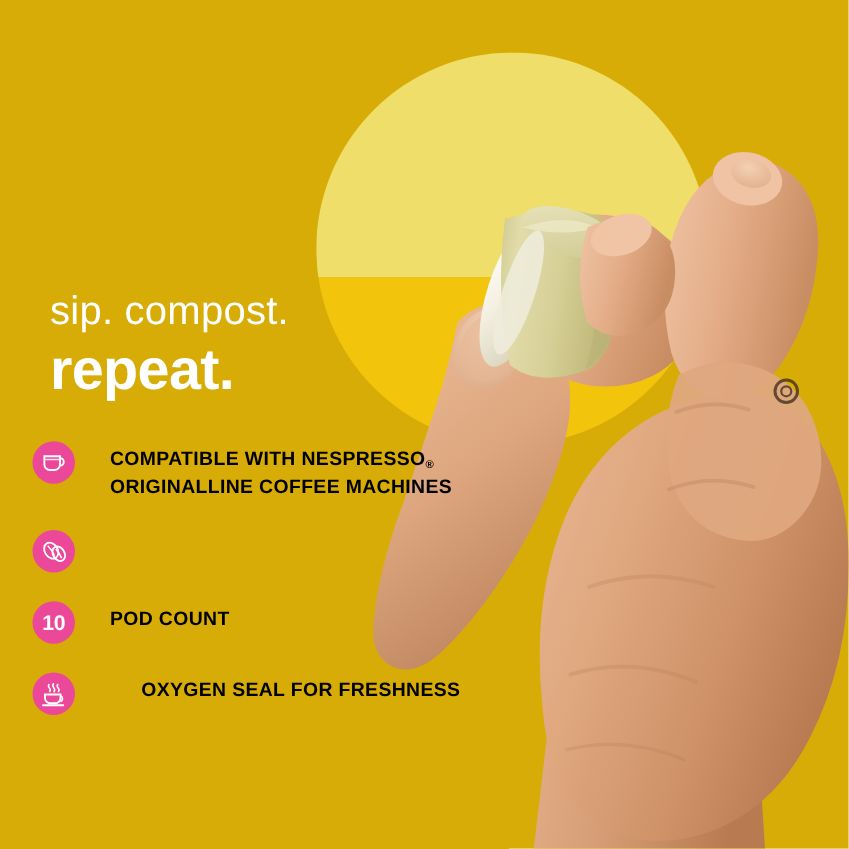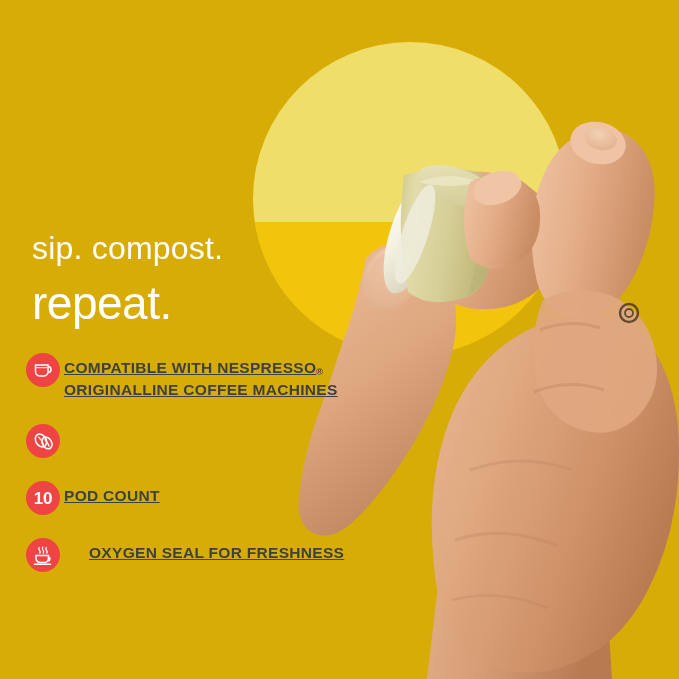--- a/index.html
+++ b/index.html
@@ -37,38 +37,38 @@
     position: absolute;
     left: 0; top: 180px;
     width: 100%;
     bottom: 0;
     background: #f3c40c;
   }
 
   
   .headline {
     position: absolute;
-    left: 32px;
+    left: 40px;
     top: 232px;
     width: 340px;
     color: #ffffff;
   }
   .headline .line-thin {
     font-size: 32px;
     font-weight: 400;
     letter-spacing: 0.2px;
     line-height: 1.05;
     white-space: nowrap;
   }
   .headline .line-bold {
     font-size: 46px;
-    font-weight: 400;
+    font-weight: 700;
     letter-spacing: -0.5px;
     line-height: 1.12;
-    margin-top: 12px;
+    margin-top: 4px;
     white-space: nowrap;
   }
 
   
   .features {
     position: absolute;
     left: 26px;
     top: 352px;
     width: 360px;
   }
@@ -77,45 +77,44 @@
     align-items: flex-start;
     margin-bottom: 22px;
   }
   .feature-row:last-child { margin-bottom: 0; gap: 25px; }
 
   .feat-icon {
     flex: 0 0 auto;
     width: 34px;
     height: 34px;
     border-radius: 50%;
-    background: #ef4444;
+    background: #ec4899;
     display: flex;
     align-items: center;
     justify-content: center;
     margin-top: 1px;
   }
   .feat-icon svg { display: block; }
   .feat-icon .num {
     color: #ffffff;
     font-size: 17px;
     font-weight: 700;
     letter-spacing: -0.3px;
     line-height: 1;
   }
   .feat-label {
-    margin-left: 4px;
-    color: #404040;
+    margin-left: 28px;
+    color: #000000;
     font-size: 15.5px;
     font-weight: 700;
     letter-spacing: 0.3px;
     line-height: 1.42;
     text-transform: uppercase;
     padding-top: 5px;
     max-width: 300px;
-    text-decoration: underline;
   }
   .feat-label .reg {
     font-size: 9px;
     vertical-align: baseline;
     position: relative;
     top: 2px;
     letter-spacing: 0;
   }
 
   

